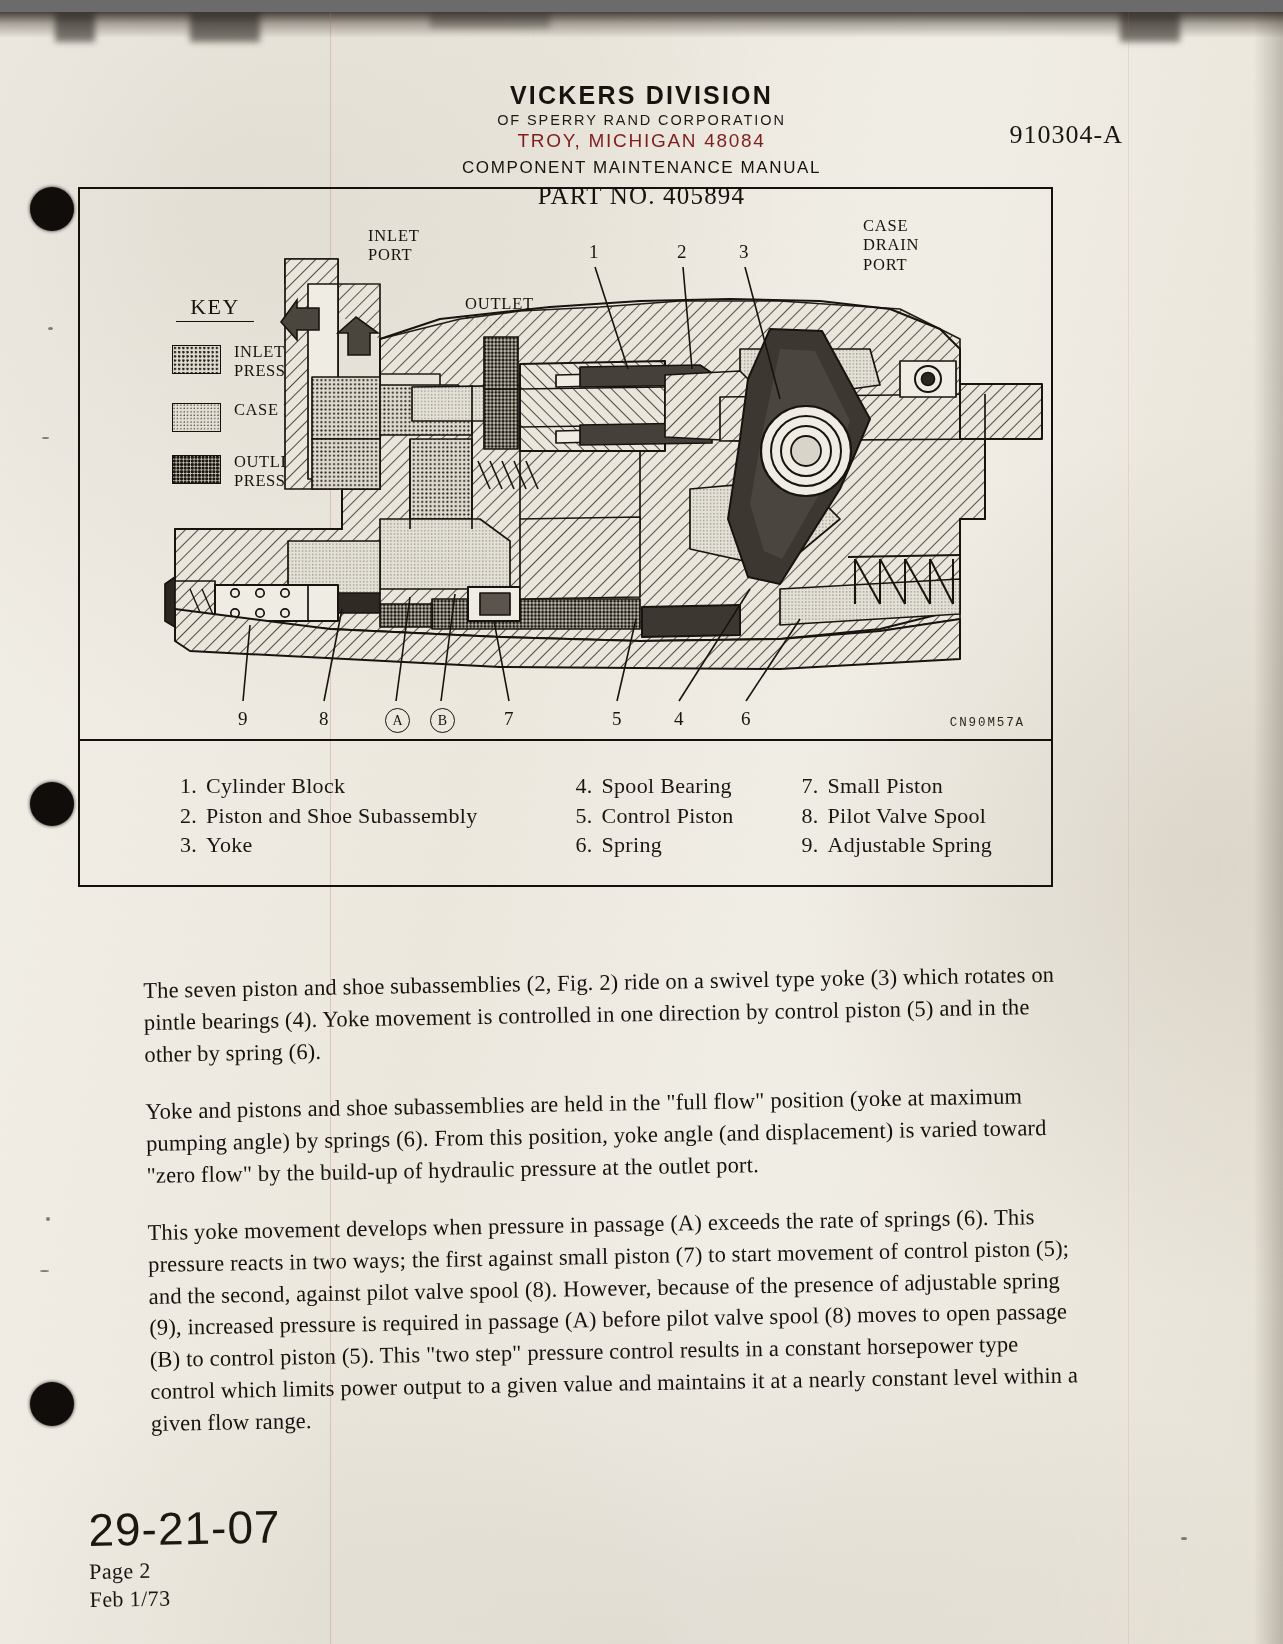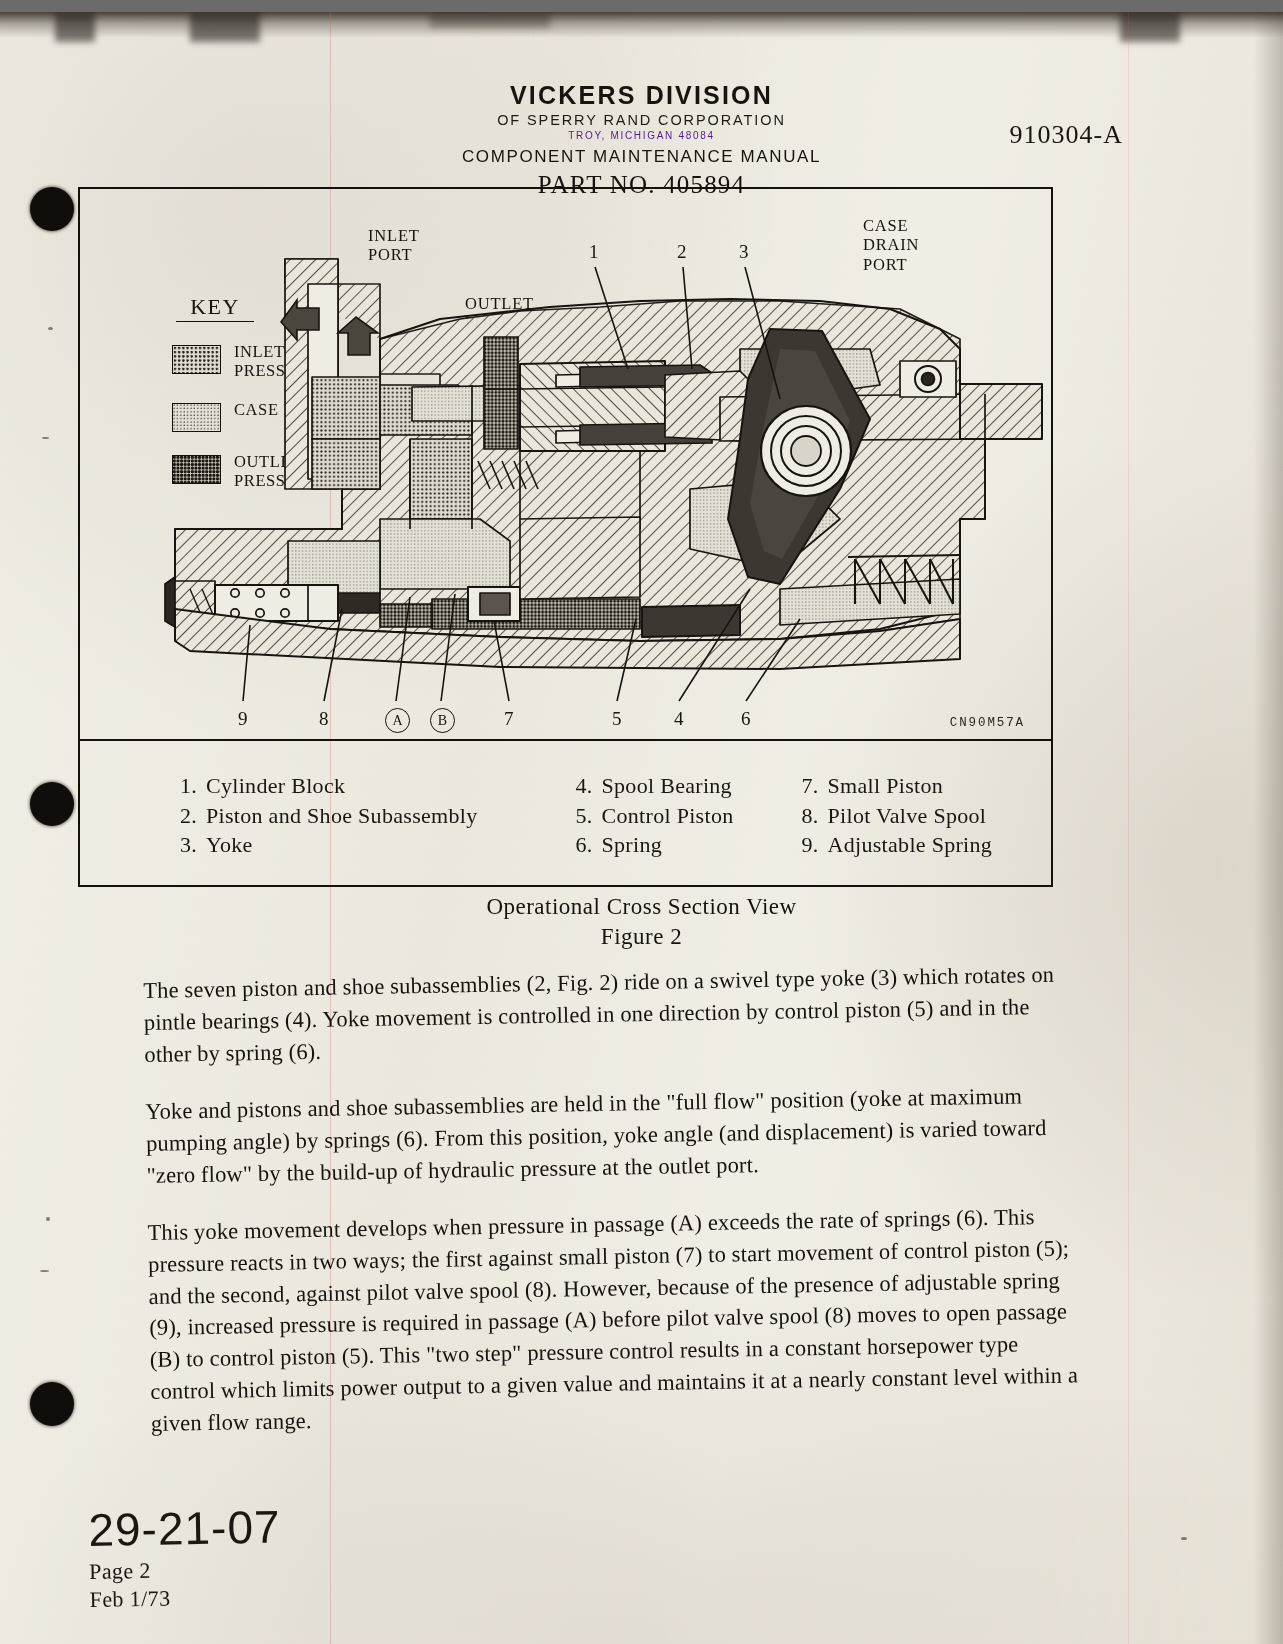--- a/index.html
+++ b/index.html
@@ -86,24 +86,24 @@
   }
   .hdr-sub1 {
     font-family: "Liberation Sans", "DejaVu Sans", sans-serif;
     font-size: 14.5px;
     letter-spacing: 1.9px;
     margin-top: 4px;
     color: #1d1a14;
   }
   .hdr-sub2 {
     font-family: "Liberation Sans", "DejaVu Sans", sans-serif;
-    font-size: 10px;
+    font-size: 19px;
     letter-spacing: 1.7px;
     margin-top: 2px;
-    color: #4c1d95;
+    color: #7f1d1d;
   }
   .hdr-cmm {
     font-family: "Liberation Sans", "DejaVu Sans", sans-serif;
     font-size: 17px;
     letter-spacing: 1.6px;
     margin-top: 6px;
     color: #17140f;
   }
   .hdr-part {
     font-family: "Liberation Serif", "DejaVu Serif", serif;
@@ -579,24 +579,20 @@
           <span>Pilot Valve Spool</span>
         </div>
         <div class="parts-item">
           <span class="parts-num">9.</span>
           <span>Adjustable Spring</span>
         </div>
       </div>
     </div>
   </div>
 
-  <div class="caption">
-    <div>Operational Cross Section View</div>
-    <div>Figure 2</div>
-  </div>
 
   <div class="body-copy skewed">
     <p>The seven piston and shoe subassemblies (2, Fig. 2) ride on a swivel type yoke (3) which rotates on pintle bearings (4).  Yoke movement is controlled in one direction by control piston (5) and in the other by spring (6).</p>
     <p>Yoke and pistons and shoe subassemblies are held in the "full flow" position (yoke at maximum pumping angle) by springs (6).  From this position, yoke angle (and displacement) is varied toward "zero flow" by the build-up of hydraulic pressure at the outlet port.</p>
     <p>This yoke movement develops when pressure in passage (A) exceeds the rate of springs (6).  This pressure reacts in two ways; the first against small piston (7) to start movement of control piston (5); and the second, against pilot valve spool (8).  However, because of the presence of adjustable spring (9), increased pressure is required in passage (A) before pilot valve spool (8) moves to open passage (B) to control piston (5).  This "two step" pressure control results in a constant horsepower type control which limits power output to a given value and maintains it at a nearly constant level within a given flow range.</p>
   </div>
 
   <div class="footer skewed">
     <div class="foot-ata">29-21-07</div>
     <div class="foot-page">Page 2</div>

